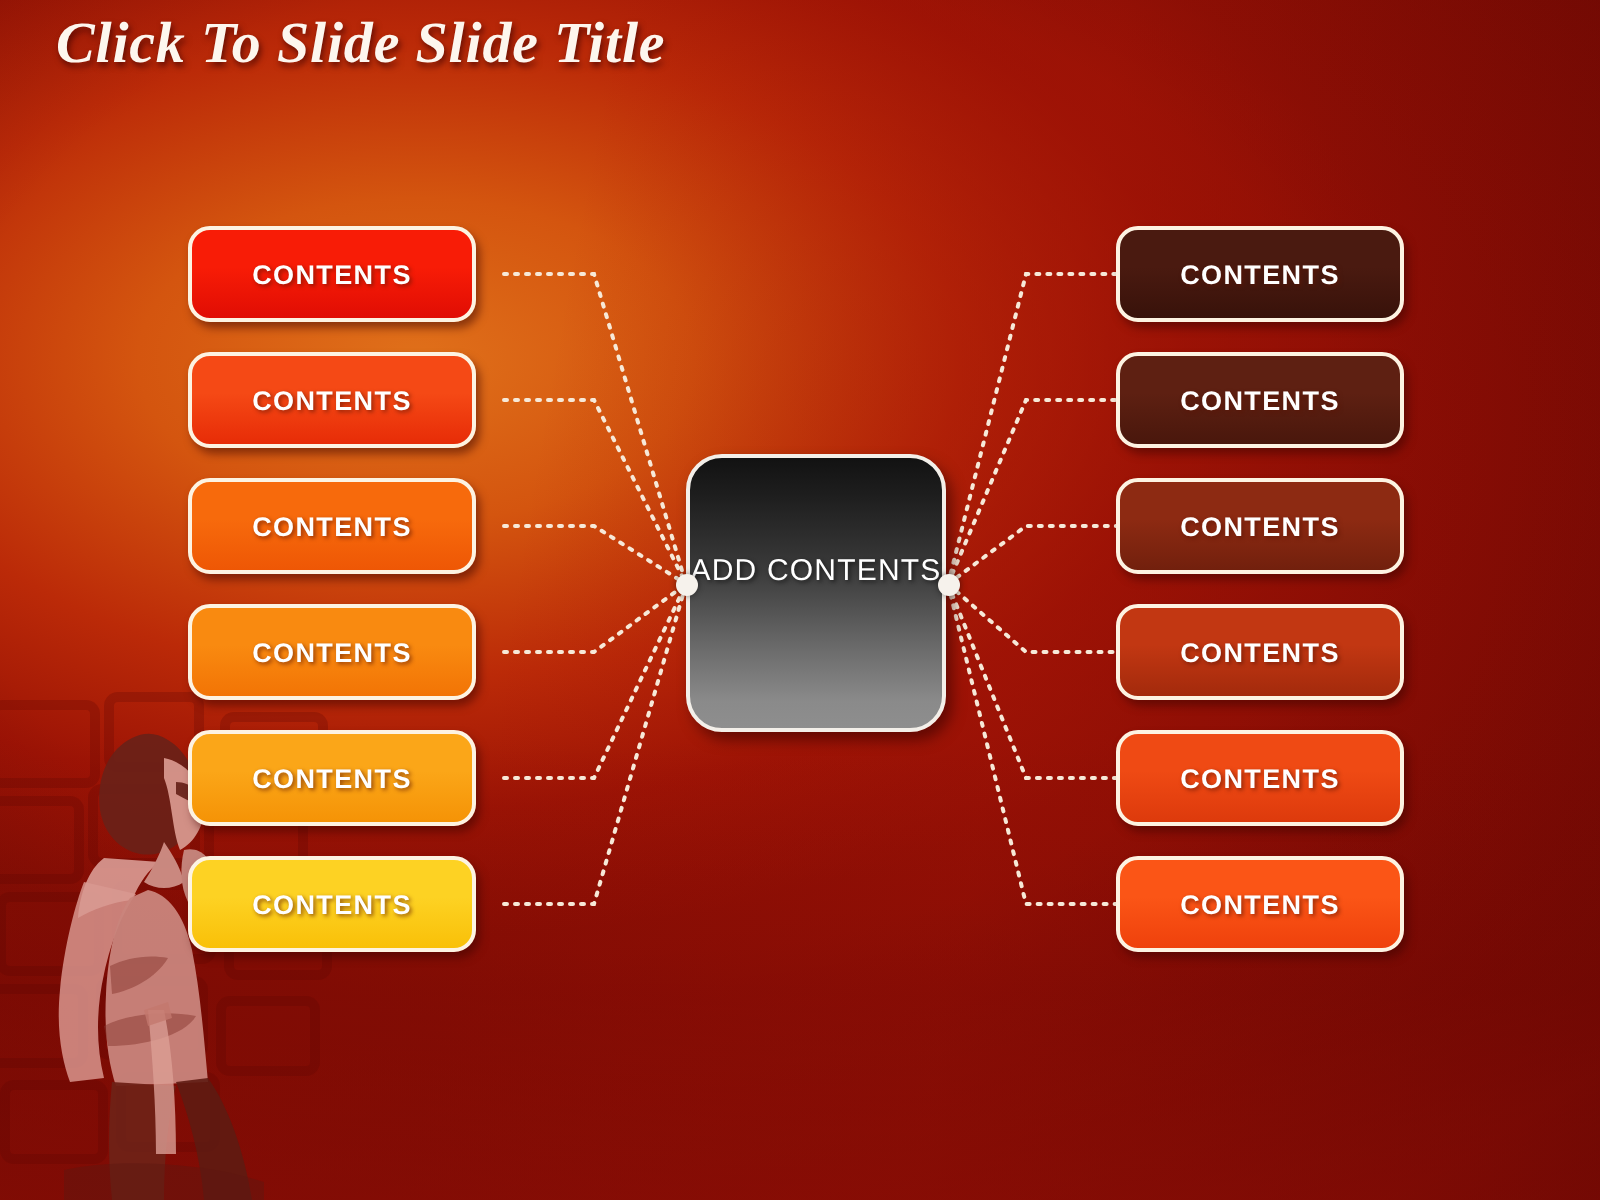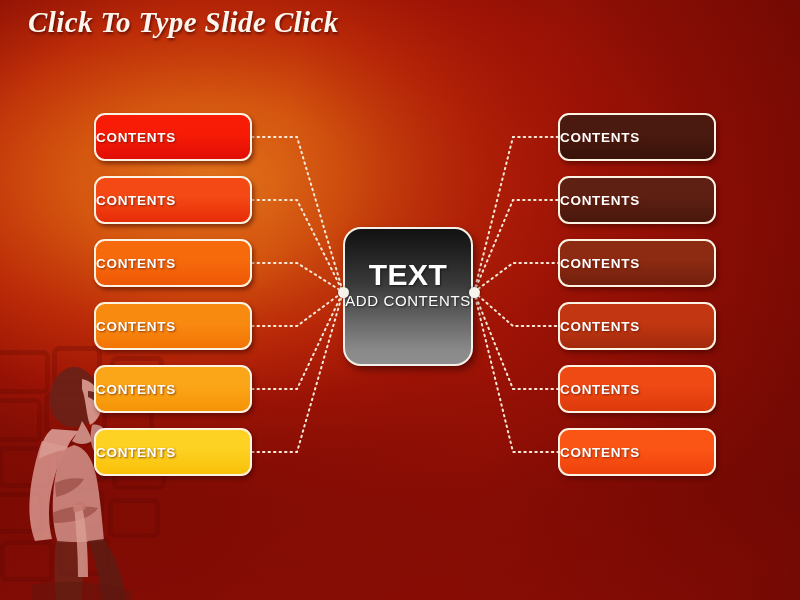--- a/index.html
+++ b/index.html
@@ -84,27 +84,28 @@
   
   .connectors {
     position: absolute;
     inset: 0;
     pointer-events: none;
   }
 
   
   .node {
     position: absolute;
-    width: 158px;
+    width: 144px;
     height: 48px;
     border-radius: 11px;
     border: 2px solid #fdf3e2;
     box-sizing: border-box;
     display: flex;
     align-items: center;
+    justify-content: center;
     box-shadow: 2px 3px 4px rgba(60,3,2,0.50);
   }
   .node .lbl {
     font-size: 13.5px;
     font-weight: bold;
     letter-spacing: 0.7px;
     color: #ffffff;
     text-shadow: 1px 1px 2px rgba(90,20,4,0.65);
     white-space: nowrap;
   }
@@ -204,21 +205,21 @@
       <path d="M48,186 C46,206 46,226 48,245 L74,245 C74,224 76,204 80,188 Z" fill="#6e2318" opacity="0.95"></path>
       <path d="M80,186 C86,202 92,222 94,245 L118,245 C114,220 106,198 96,184 Z" fill="#5c1c13" opacity="0.9"></path>
 
       <path d="M66,150 C68,172 70,196 70,222 L80,222 C80,194 78,170 74,150 Z" fill="#e3aaa0" opacity="0.8"></path>
       <path d="M64,150 L76,146 L78,154 L66,158 Z" fill="#c98177" opacity="0.8"></path>
 
       <path d="M24,230 C50,224 94,226 124,236 L124,245 L24,245 Z" fill="#5a1812" opacity="0.45"></path>
     </g>
   </svg>
 
-  <div class="title">Click To Type Slide Click</div>
+  <div class="title">Click To Slide Slide Title</div>
 
   <svg class="connectors" id="connectors" viewBox="0 0 800 600">
       <path d="M252,137 L297,137 L343,292" fill="none" stroke="#f7e9d8" stroke-width="2" stroke-linecap="round" stroke-dasharray="1.5 4"></path>
       <path d="M252,200 L297,200 L343,292" fill="none" stroke="#f7e9d8" stroke-width="2" stroke-linecap="round" stroke-dasharray="1.5 4"></path>
       <path d="M252,263 L297,263 L343,292" fill="none" stroke="#f7e9d8" stroke-width="2" stroke-linecap="round" stroke-dasharray="1.5 4"></path>
       <path d="M252,326 L297,326 L343,292" fill="none" stroke="#f7e9d8" stroke-width="2" stroke-linecap="round" stroke-dasharray="1.5 4"></path>
       <path d="M252,389 L297,389 L343,292" fill="none" stroke="#f7e9d8" stroke-width="2" stroke-linecap="round" stroke-dasharray="1.5 4"></path>
       <path d="M252,452 L297,452 L343,292" fill="none" stroke="#f7e9d8" stroke-width="2" stroke-linecap="round" stroke-dasharray="1.5 4"></path>
       <path d="M474,292 L513,137 L558,137" fill="none" stroke="#f7e9d8" stroke-width="2" stroke-linecap="round" stroke-dasharray="1.5 4"></path>
       <path d="M474,292 L513,200 L558,200" fill="none" stroke="#f7e9d8" stroke-width="2" stroke-linecap="round" stroke-dasharray="1.5 4"></path>
@@ -264,19 +265,18 @@
       </div>
       <div class="node" style="left: 558px; top: 365px; background: linear-gradient(rgb(239, 74, 20) 0%, rgb(239, 74, 20) 42%, rgb(221, 58, 12) 100%);">
         <div class="lbl">CONTENTS</div>
       </div>
       <div class="node" style="left: 558px; top: 428px; background: linear-gradient(rgb(251, 85, 22) 0%, rgb(251, 85, 22) 42%, rgb(239, 65, 12) 100%);">
         <div class="lbl">CONTENTS</div>
       </div>
     </div>
 
   <div class="hub">
-    <div class="hub-title">TEXT</div>
     <div class="hub-sub">ADD CONTENTS</div>
   </div>
   <div class="hub-dot" id="hubDotLeft" style="left: 338px; top: 287px;"></div>
   <div class="hub-dot" id="hubDotRight" style="left: 469px; top: 287px;"></div>
 
 </div>
 
 </body></html>

